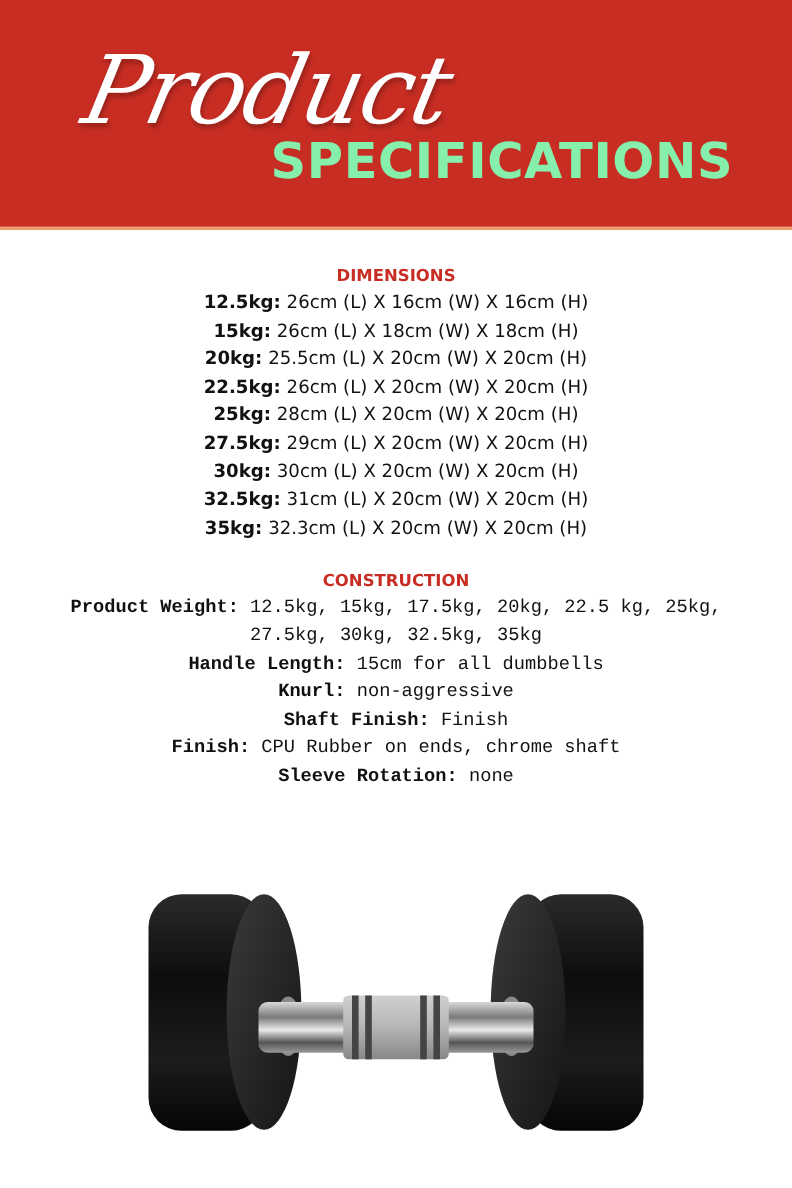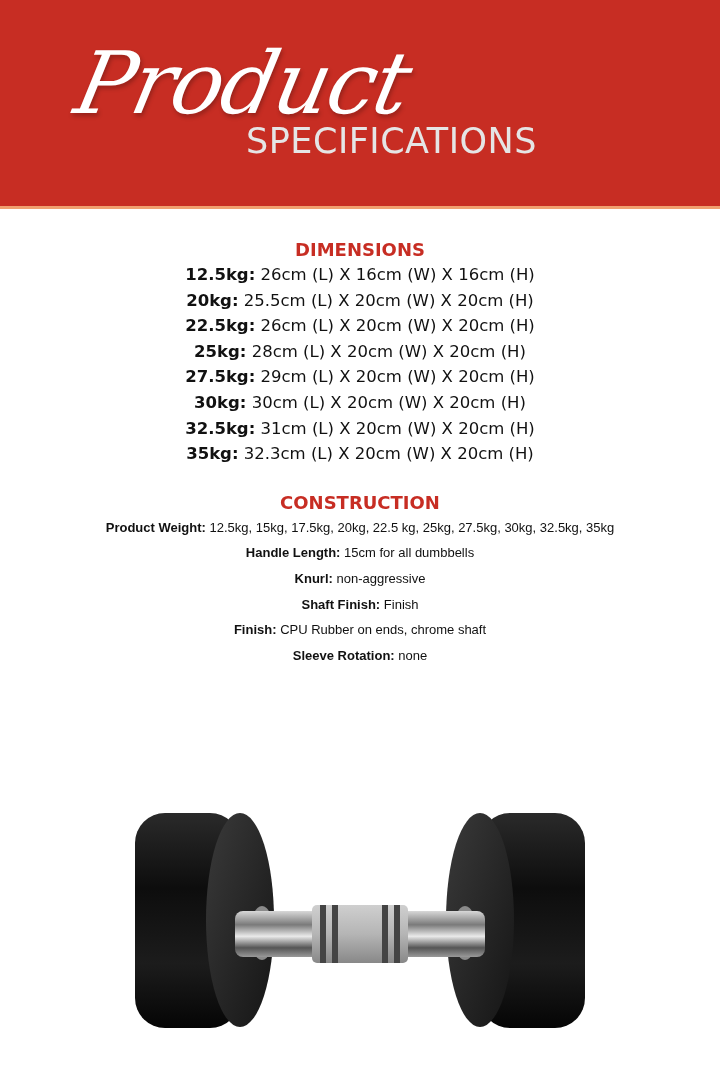--- a/index.html
+++ b/index.html
@@ -1,39 +1,40 @@
 <!DOCTYPE html>
 <html><head>
 <meta charset="utf-8">
 <style>
   html, body { margin:0; padding:0; }
   body { width:720px; height:1080px; background:#ffffff; position:relative; overflow:hidden; font-family:"Liberation Sans", sans-serif; color:#111; }
   .banner { position:absolute; left:0; top:0; width:720px; height:206px; background:#c72d23; border-bottom:3px solid #f0a070; }
   .script-title { position:absolute; left:78px; top:40px; font-family:"DejaVu Serif", serif; font-style:italic; font-size:86px; color:#ffffff; letter-spacing:-2px; transform:skewX(-12deg); text-shadow:2px 3px 4px rgba(0,0,0,0.25); line-height:1; }
-  .block-title { position:absolute; left:246px; top:124px; font-family:"DejaVu Sans", sans-serif; font-weight:normal; font-size:35px; color:#e5e5e5; letter-spacing:0.5px; line-height:1; }
+  .block-title { position:absolute; left:246px; top:124px; font-family:"DejaVu Sans", sans-serif; font-weight:bold; font-size:45px; color:#86efac; letter-spacing:0.5px; line-height:1; }
   .content { position:absolute; top:238px; left:0; width:720px; text-align:center; }
-  .section-head { color:#c72d23; font-weight:bold; font-size:18px; font-family:"DejaVu Sans", sans-serif; line-height:24px; }
+  .section-head { color:#c72d23; font-weight:bold; font-size:15px; font-family:"DejaVu Sans", sans-serif; line-height:24px; }
   .line { font-size:16.5px; line-height:25.6px; color:#111; font-family:"DejaVu Sans", sans-serif; }
   .line b { font-weight:bold; }
   .spacer { height:24px; }
-  .c-line { font-size:13px; line-height:25.6px; font-family:Liberation Sans, sans-serif; padding:0 40px; }
+  .c-line { font-size:17px; line-height:25.6px; font-family:Liberation Mono, monospace; padding:0 40px; }
   .dumbbell { position:absolute; left:130px; top:805px; width:460px; height:230px; }
 </style>
 </head>
 <body>
 
 <div class="banner">
   <div class="script-title">Product</div>
   <div class="block-title">SPECIFICATIONS</div>
 </div>
 
 <div class="content">
   <div class="section-head">DIMENSIONS</div>
   <div>
     <div class="line"><b>12.5kg:</b> <span>26cm (L) X 16cm (W) X 16cm (H)</span></div>
+    <div class="line"><b>15kg:</b> <span>26cm (L) X 18cm (W) X 18cm (H)</span></div>
     <div class="line"><b>20kg:</b> <span>25.5cm (L) X 20cm (W) X 20cm (H)</span></div>
     <div class="line"><b>22.5kg:</b> <span>26cm (L) X 20cm (W) X 20cm (H)</span></div>
     <div class="line"><b>25kg:</b> <span>28cm (L) X 20cm (W) X 20cm (H)</span></div>
     <div class="line"><b>27.5kg:</b> <span>29cm (L) X 20cm (W) X 20cm (H)</span></div>
     <div class="line"><b>30kg:</b> <span>30cm (L) X 20cm (W) X 20cm (H)</span></div>
     <div class="line"><b>32.5kg:</b> <span>31cm (L) X 20cm (W) X 20cm (H)</span></div>
     <div class="line"><b>35kg:</b> <span>32.3cm (L) X 20cm (W) X 20cm (H)</span></div>
   </div>
 
   <div class="spacer"></div>

